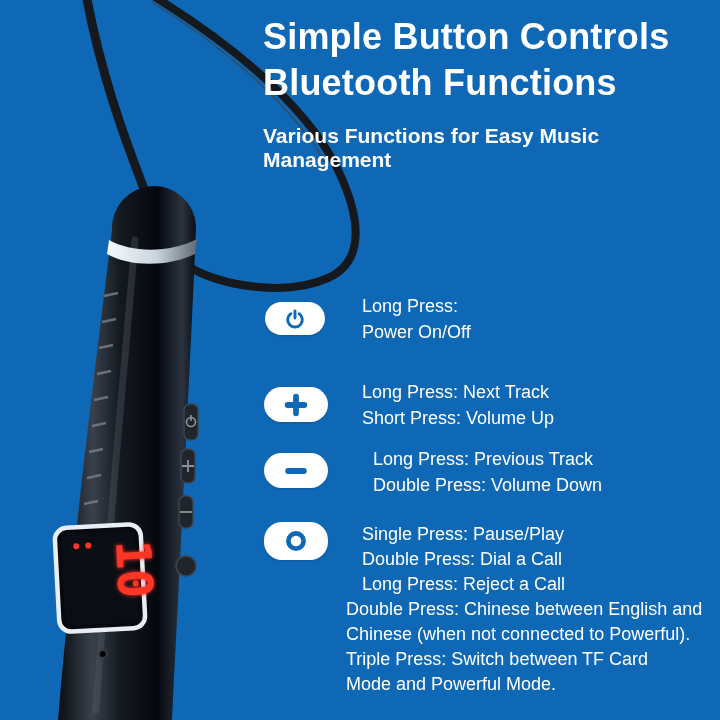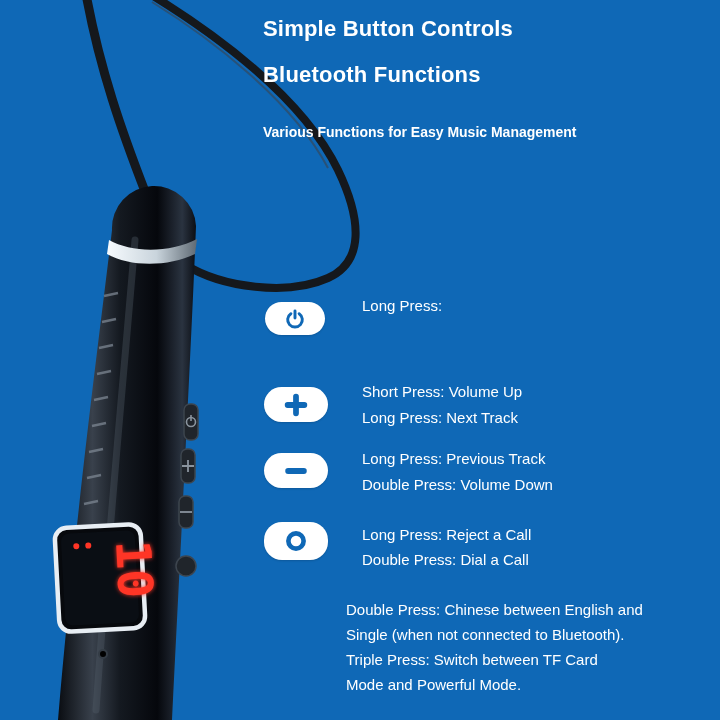--- a/index.html
+++ b/index.html
@@ -3,29 +3,29 @@
 <meta charset="utf-8">
 <style>
   html,body{margin:0;padding:0;}
   .stage{
     position:relative;width:720px;height:720px;overflow:hidden;
     background:#0f68b6;
     font-family:"Liberation Sans",sans-serif;
     color:#ffffff;
   }
   .abs{position:absolute;}
-  .title{font-size:22px;font-weight:700;letter-spacing:.2px;}
-  .subtitle{font-size:14px;font-weight:700;}
+  .title{font-size:36px;font-weight:700;letter-spacing:.2px;}
+  .subtitle{font-size:21px;font-weight:700;}
   .pill{
     position:absolute;width:64px;height:35px;border-radius:18px;
     background:#ffffff;display:flex;align-items:center;justify-content:center;
     box-shadow:0 1px 2px rgba(0,0,0,.15);
   }
   .pill svg{display:block;}
-  .row-text{position:absolute;font-size:15px;line-height:26px;font-weight:400;}
+  .row-text{position:absolute;font-size:18px;line-height:26px;font-weight:400;}
   .row-text.dense{line-height:25px;}
   .icon-stroke{stroke:#0f68b6;fill:none;}
 </style>
 </head>
 <body>
 
 <div class="stage">
 
   <svg class="abs" style="left:0;top:0" width="430" height="720" viewBox="0 0 430 720">
     <defs>
@@ -103,51 +103,53 @@
   <div class="abs subtitle" style="left:263px;top:124px">Various Functions for Easy Music Management</div>
 
   <div class="pill" style="left:265px;top:302px;width:60px;height:33px">
     <svg width="22" height="22" viewBox="0 0 24 24">
       <path class="icon-stroke" d="M12 3.2 V11" stroke-width="3.2" stroke-linecap="round"></path>
       <path class="icon-stroke" d="M7.5 6.2 A8 8 0 1 0 16.5 6.2" stroke-width="3.2" stroke-linecap="round"></path>
     </svg>
   </div>
   <div class="row-text" style="left:362px;top:293px">
     <div>Long Press:</div>
+    <div>Power On/Off</div>
   </div>
 
   <div class="pill" style="left:264px;top:387px">
     <svg width="26" height="26" viewBox="0 0 28 28">
       <path class="icon-stroke" d="M14 5 V23 M5 14 H23" stroke-width="6.2" stroke-linecap="round"></path>
     </svg>
   </div>
   <div class="row-text" style="left:362px;top:379px">
+    <div>Long Press: Next Track</div>
     <div>Short Press: Volume Up</div>
-    <div>Long Press: Next Track</div>
   </div>
 
   <div class="pill" style="left:264px;top:453px">
     <svg width="26" height="26" viewBox="0 0 28 28">
       <path class="icon-stroke" d="M5.5 14 H22.5" stroke-width="6.2" stroke-linecap="round"></path>
     </svg>
   </div>
-  <div class="row-text" style="left:362px;top:446px">
+  <div class="row-text" style="left:373px;top:446px">
     <div>Long Press: Previous Track</div>
     <div>Double Press: Volume Down</div>
   </div>
 
   <div class="pill" style="left:264px;top:522px;height:38px">
     <svg width="26" height="26" viewBox="0 0 28 28">
       <circle class="icon-stroke" cx="14" cy="14" r="8.2" stroke-width="5"></circle>
     </svg>
   </div>
   <div class="row-text dense" style="left:362px;top:522px">
+    <div>Single Press: Pause/Play</div>
+    <div>Double Press: Dial a Call</div>
     <div>Long Press: Reject a Call</div>
-    <div>Double Press: Dial a Call</div>
   </div>
   <div class="row-text dense" style="left:346px;top:597px">
     <div>Double Press: Chinese between English and</div>
-    <div>Single (when not connected to Bluetooth).</div>
+    <div>Chinese (when not connected to Powerful).</div>
     <div>Triple Press: Switch between TF Card</div>
     <div>Mode and Powerful Mode.</div>
   </div>
 
 </div>
 
 </body></html>

